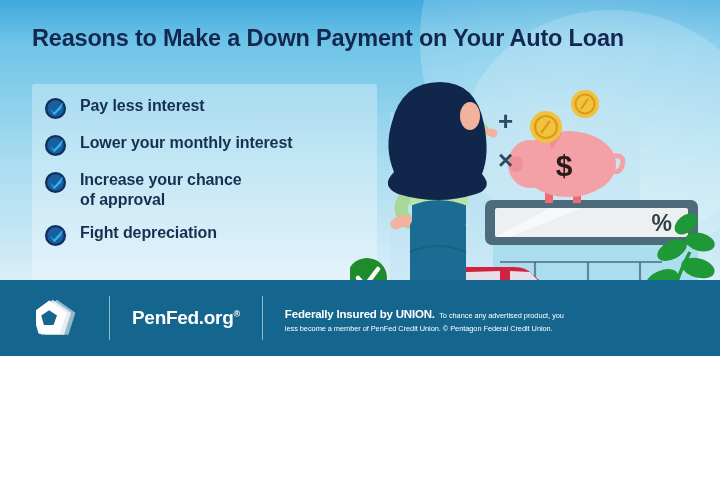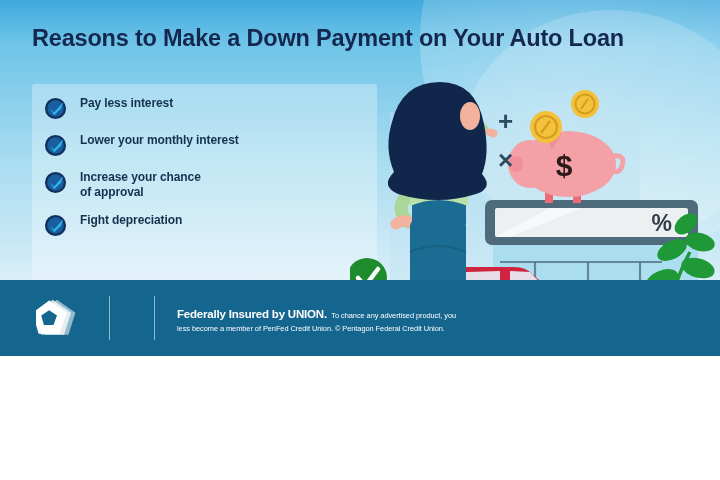--- a/index.html
+++ b/index.html
@@ -73,21 +73,21 @@
   .badge {
     flex: 0 0 auto;
     width: 23px;
     height: 23px;
     position: relative;
     margin-top: 1px;
   }
   .badge svg { display:block; width:23px; height:23px; overflow: visible; }
   .bullet-text {
     margin-left: 13px;
-    font-size: 12px;
+    font-size: 16px;
     font-weight: bold;
     color: #16314f;
     line-height: 1.26;
     letter-spacing: -0.1px;
   }
 
   
   .illus {
     position: absolute;
     left: 350px;
@@ -339,20 +339,21 @@
           <polygon points="24,3 45,18 37,43 11,43 3,18" fill="#ffffff" opacity="0.55"></polygon>
           <polygon points="19,3 40,18 32,43 6,43 -2,18" fill="#ffffff" opacity="0.75"></polygon>
           <polygon points="15,4 35,18 27,42 3,42 -4,18" fill="#ffffff"></polygon>
           <polygon points="15,15 24,21 20,32 9,32 6,21" fill="#15668f"></polygon>
         </svg>
       </span>
     </div>
 
     <div class="vdiv"></div>
 
+    <div class="site"><span>PenFed.org</span><sup>®</sup></div>
 
     <div class="vdiv"></div>
 
     <div class="disclaimer">
       <span class="disc-strong">Federally Insured by UNION.</span>
       <span class="disc-small">To chance any advertised product, you</span>
       <div class="disc-small">less become a member of PenFed Credit Union. © Pentagon Federal Credit Union.</div>
     </div>
 
   </div>

